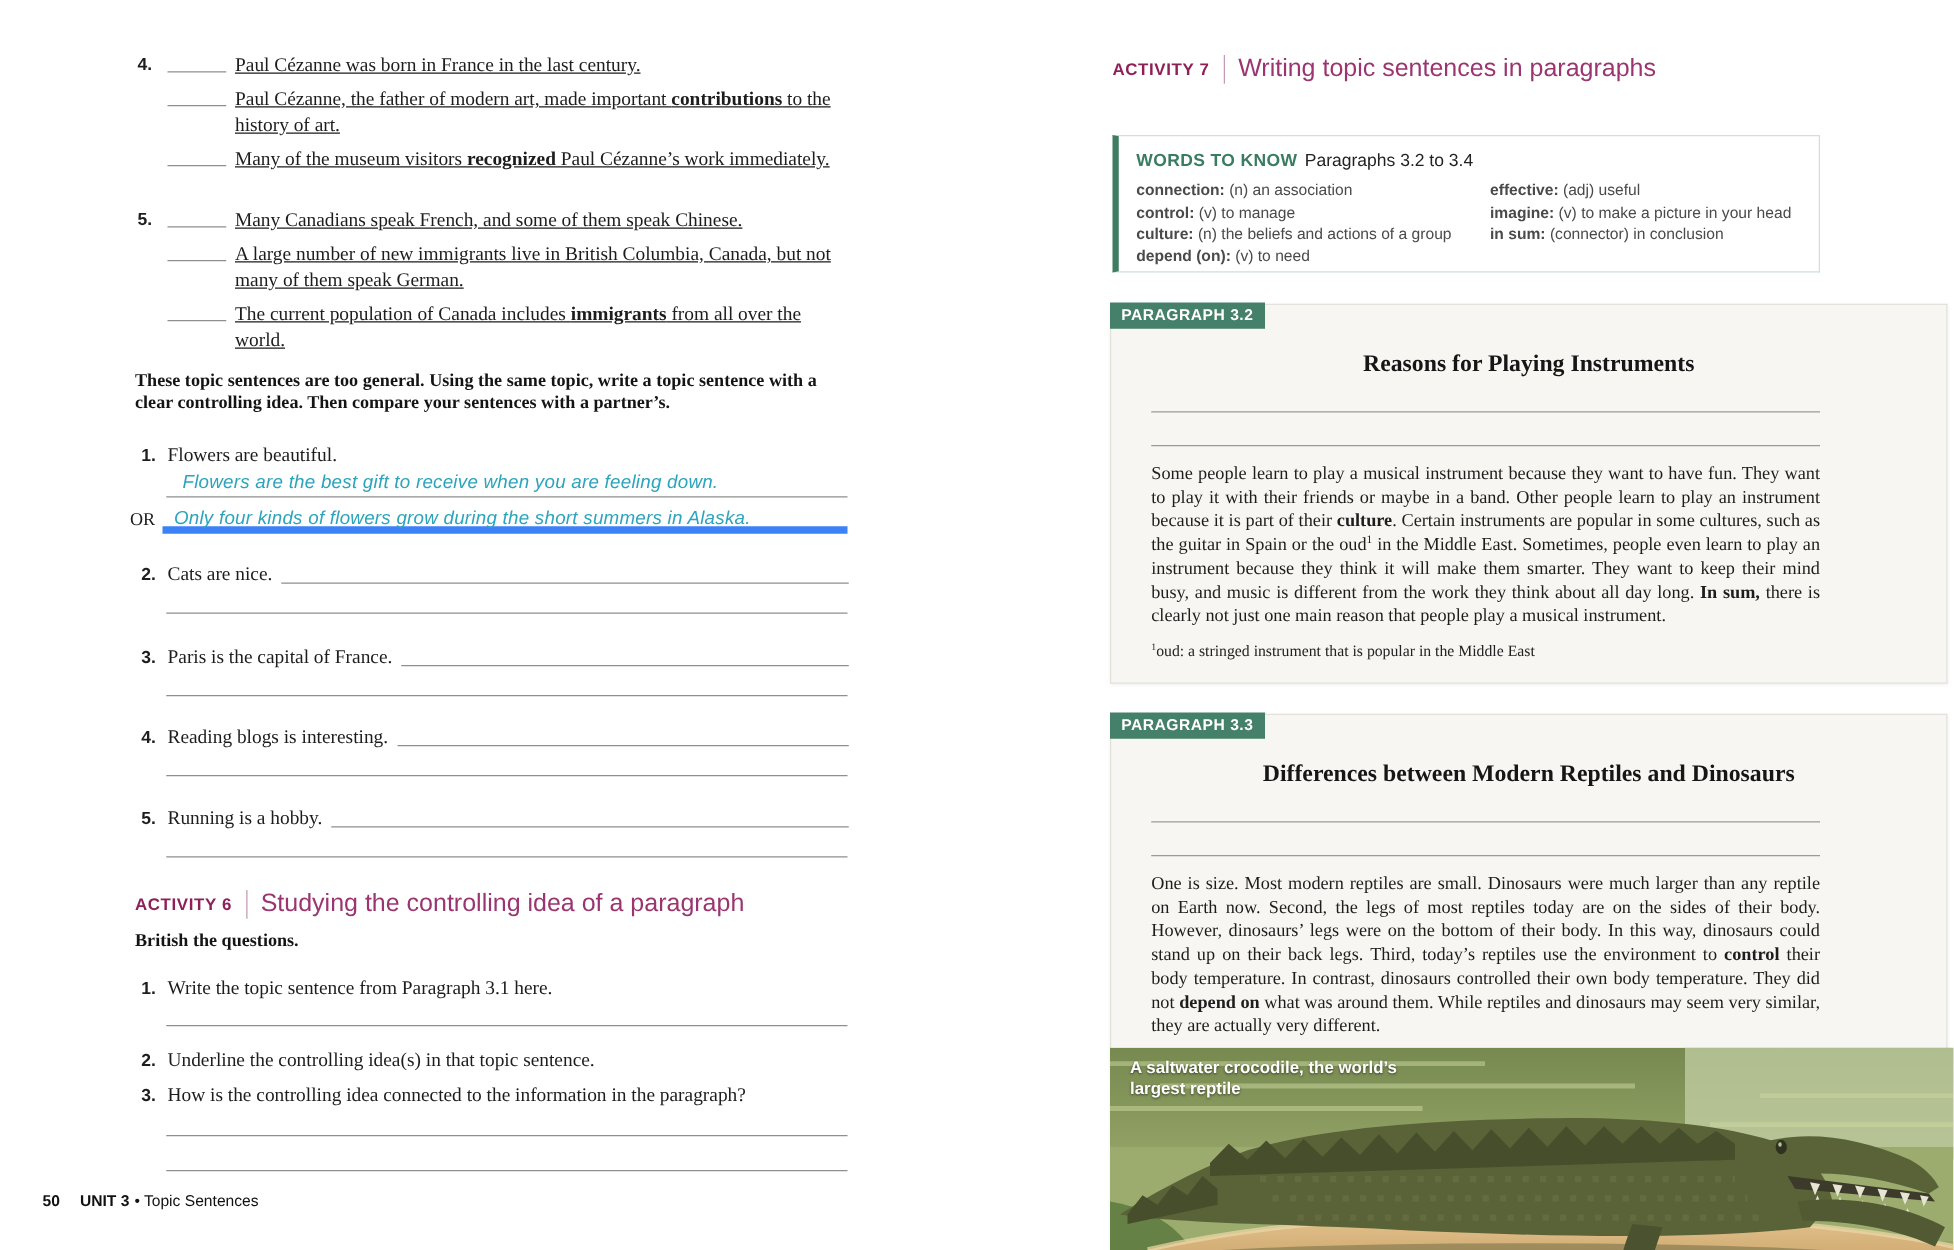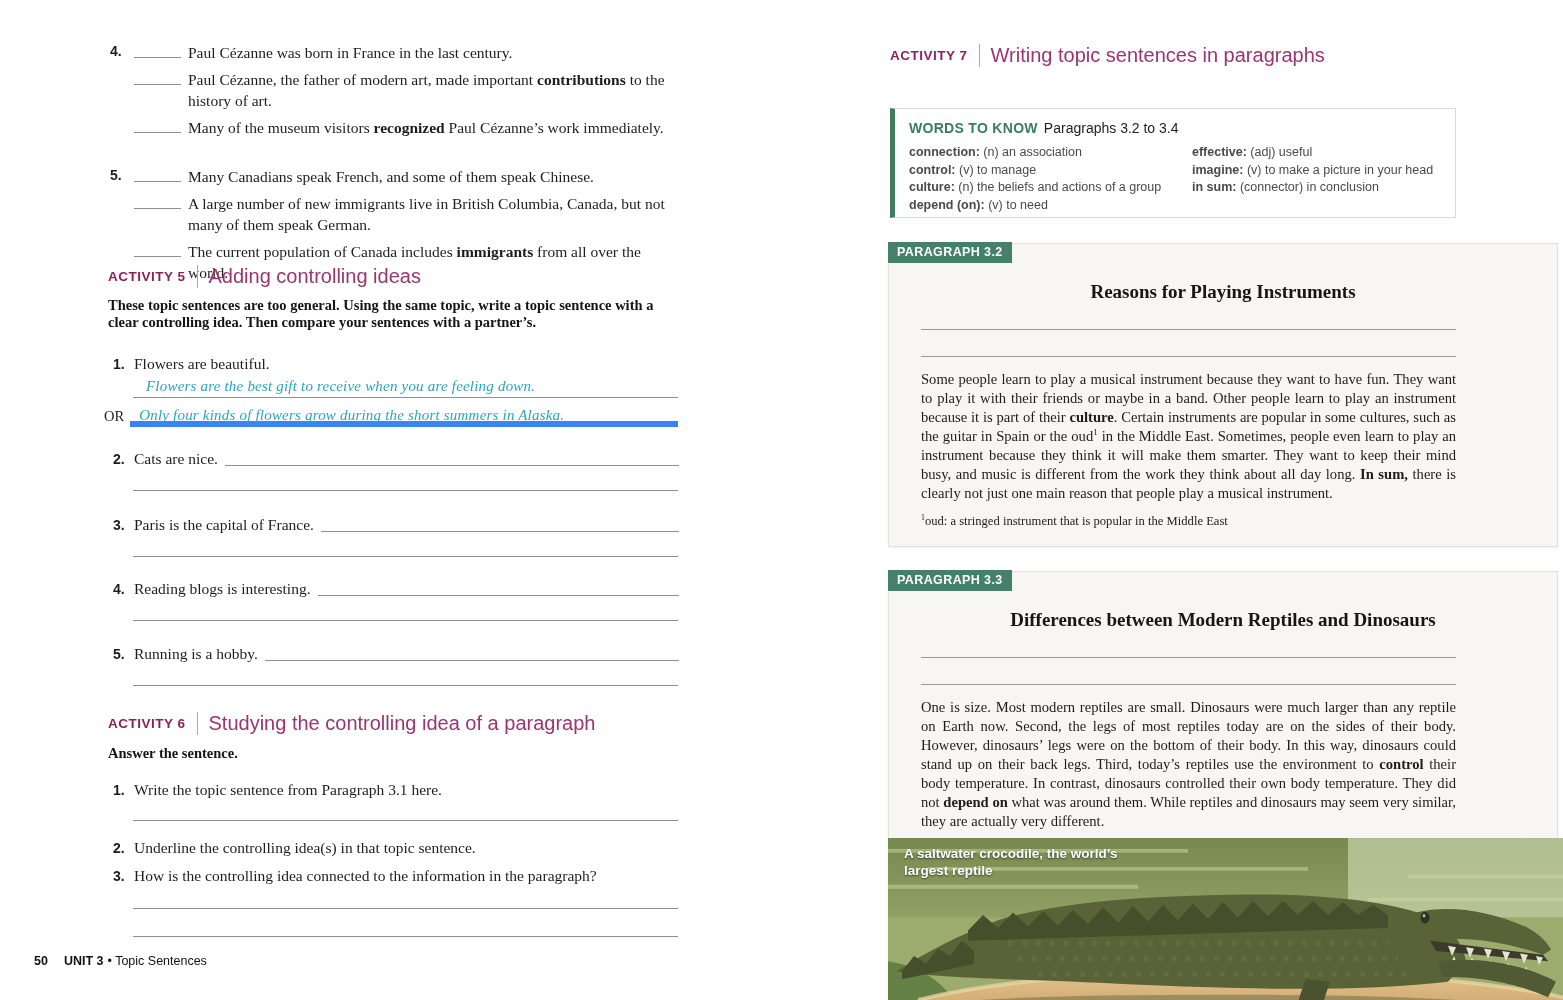--- a/index.html
+++ b/index.html
@@ -17,30 +17,30 @@
 
   
   .instr{position:absolute;font-weight:bold;font-size:14.5px;line-height:17px;color:#141414;}
   .hline{position:absolute;left:133px;width:545px;border-top:1px solid #8f8f8f;}
   sup{font-size:62%;line-height:0;}
 
   
   .ex45{position:absolute;top:42px;left:110px;width:572px;font-size:15.5px;}
   .ex-item{display:flex;margin-bottom:22px;}
   .ex-num{font-family:"Liberation Sans",sans-serif;font-weight:bold;font-size:14px;width:24px;flex:none;padding-top:1px;}
-  .ex-rows{flex:1;}
+  .ex-rows{flex:1;text-decoration:underline;}
   .ex-row{display:flex;margin-bottom:6px;line-height:21px;}
   .ex-blank{width:47px;flex:none;border-bottom:1px solid #8f8f8f;height:15px;margin-right:7px;}
   .ex-text{flex:1;}
 
   
   .a5-item,.q-item{position:absolute;left:113px;width:566px;display:flex;align-items:baseline;font-size:15.5px;line-height:20px;}
   .a5-item .num,.q-item .num{font-family:"Liberation Sans",sans-serif;font-weight:bold;font-size:14px;width:21px;flex:none;}
   .fill-line{flex:1;border-bottom:1px solid #8f8f8f;height:4px;align-self:flex-end;margin:0 0 3px 7px;min-width:40px;}
-  .hand{font-family:Liberation Serif, serif;font-style:italic;color:#2ba4bc;font-size:15px;letter-spacing:.2px;}
+  .hand{font-family:Liberation Sans, sans-serif;font-style:italic;color:#2ba4bc;font-size:15px;letter-spacing:.2px;}
   .ans-line{position:absolute;left:133px;width:545px;border-bottom:1px solid #8f8f8f;padding-left:13px;height:21px;box-sizing:border-box;}
   .or-row{position:absolute;left:104px;width:574px;display:flex;align-items:flex-end;}
   .or-label{font-size:14.5px;margin-right:6px;padding-bottom:2px;}
   .or-row .ans{flex:1;border-bottom:6px solid #3b82f6;padding-left:9px;height:21px;box-sizing:border-box;}
 
   
   .footer{position:absolute;left:34px;top:954px;font-family:"Liberation Sans",sans-serif;font-size:12.5px;color:#111;}
   .footer .pn{font-weight:bold;}
   .footer .unit{font-weight:bold;margin-left:16px;}
   .footer .sec{margin-left:4px;}
@@ -114,25 +114,20 @@
               <span class="ex-text"><span>A large number of new immigrants live in British Columbia, Canada, but not many of them speak German.</span></span>
             </div>
           <div class="ex-row">
               <span class="ex-blank"></span>
               <span class="ex-text"><span>The current population of Canada includes </span><span style="font-weight: bold;">immigrants</span><span> from all over the world.</span></span>
             </div>
         </div>
       </div>
     </div>
 
-    <div class="act-head" style="top:265px;left:108px;">
-      <span class="act-label">ACTIVITY 5</span>
-      <span class="act-divider"></span>
-      <span class="act-title">Adding controlling ideas</span>
-    </div>
     <div class="instr" style="top:297px;left:108px;width:566px;">These topic sentences are too general. Using the same topic, write a topic sentence with a clear controlling idea. Then compare your sentences with a partner’s.</div>
 
     <div class="a5-item" style="top:354px;">
       <span class="num">1.</span>
       <span>Flowers are beautiful.</span>
     </div>
     <div class="ans-line" style="top:377px;">
       <span class="hand">Flowers are the best gift to receive when you are feeling down.</span>
     </div>
     <div class="or-row" style="top:406px;">
@@ -166,21 +161,21 @@
       <span>Running is a hobby.</span>
       <span class="fill-line"></span>
     </div>
     <div class="hline" style="top:685px;"></div>
 
     <div class="act-head" style="top:712px;left:108px;">
       <span class="act-label">ACTIVITY 6</span>
       <span class="act-divider"></span>
       <span class="act-title">Studying the controlling idea of a paragraph</span>
     </div>
-    <div class="instr" style="top:745px;left:108px;width:566px;">Answer the sentence.</div>
+    <div class="instr" style="top:745px;left:108px;width:566px;">British the questions.</div>
 
     <div class="q-item" style="top:780px;">
       <span class="num">1.</span>
       <span>Write the topic sentence from Paragraph 3.1 here.</span>
     </div>
     <div class="hline" style="top:820px;"></div>
 
     <div class="q-item" style="top:838px;">
       <span class="num">2.</span>
       <span>Underline the controlling idea(s) in that topic sentence.</span>

